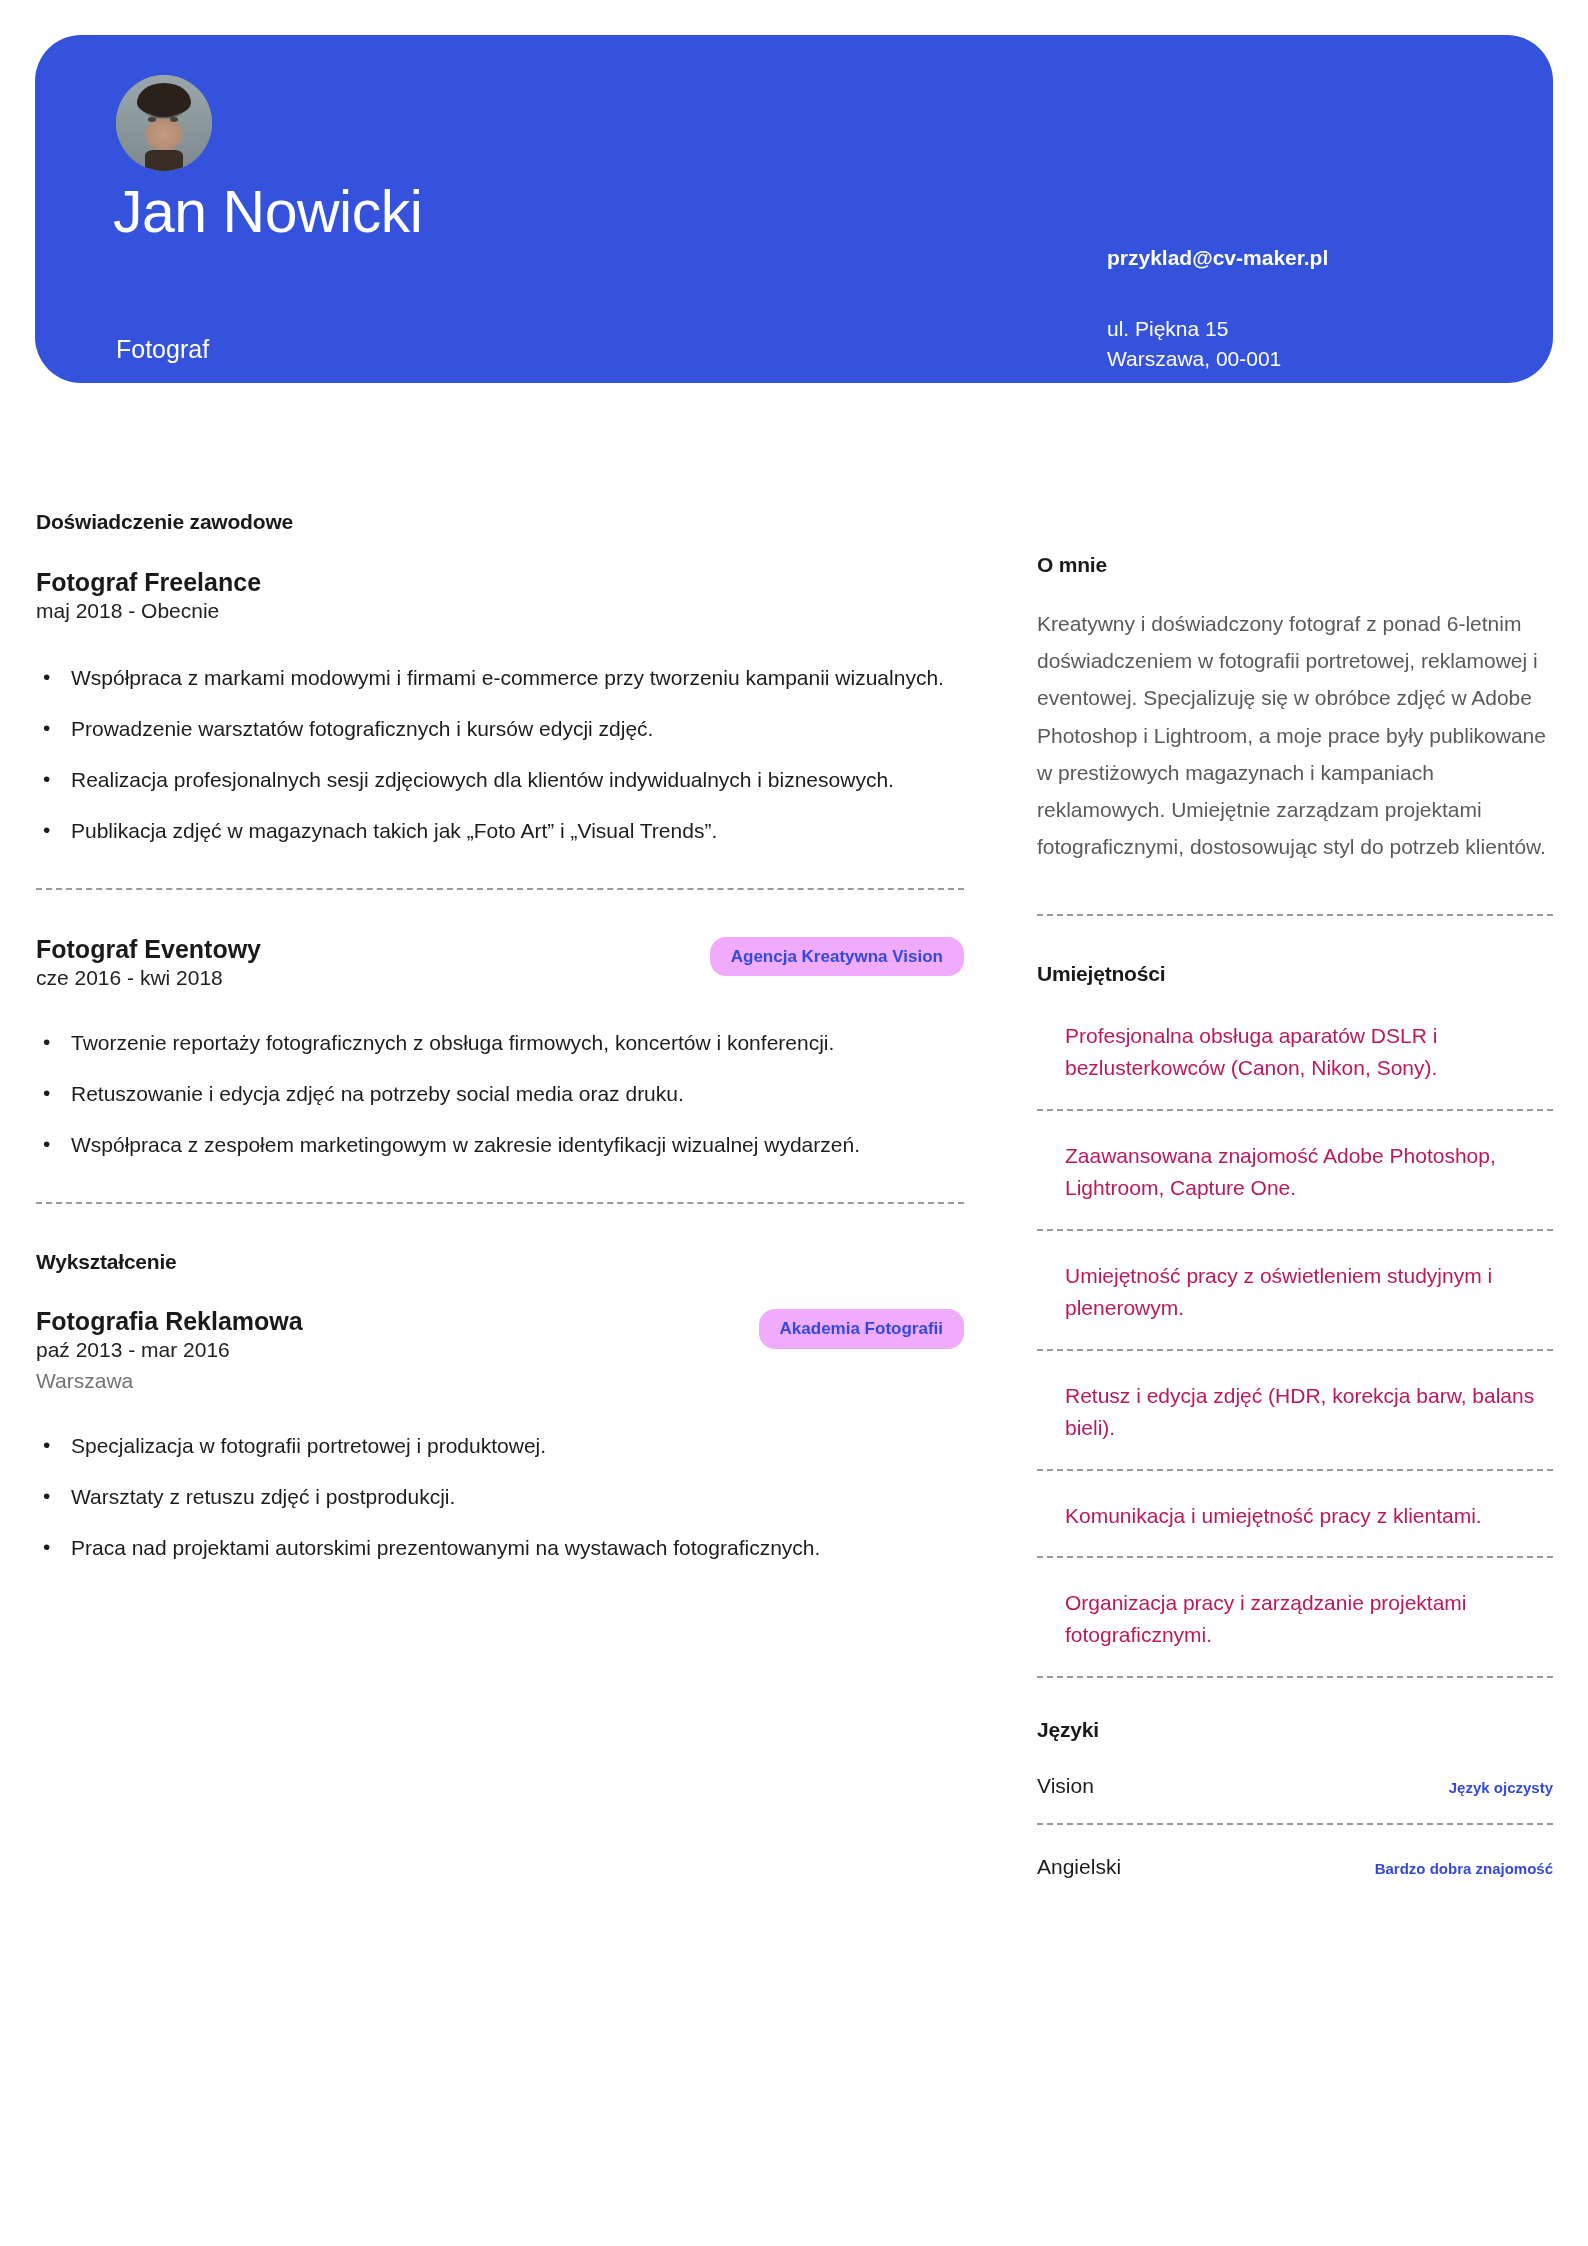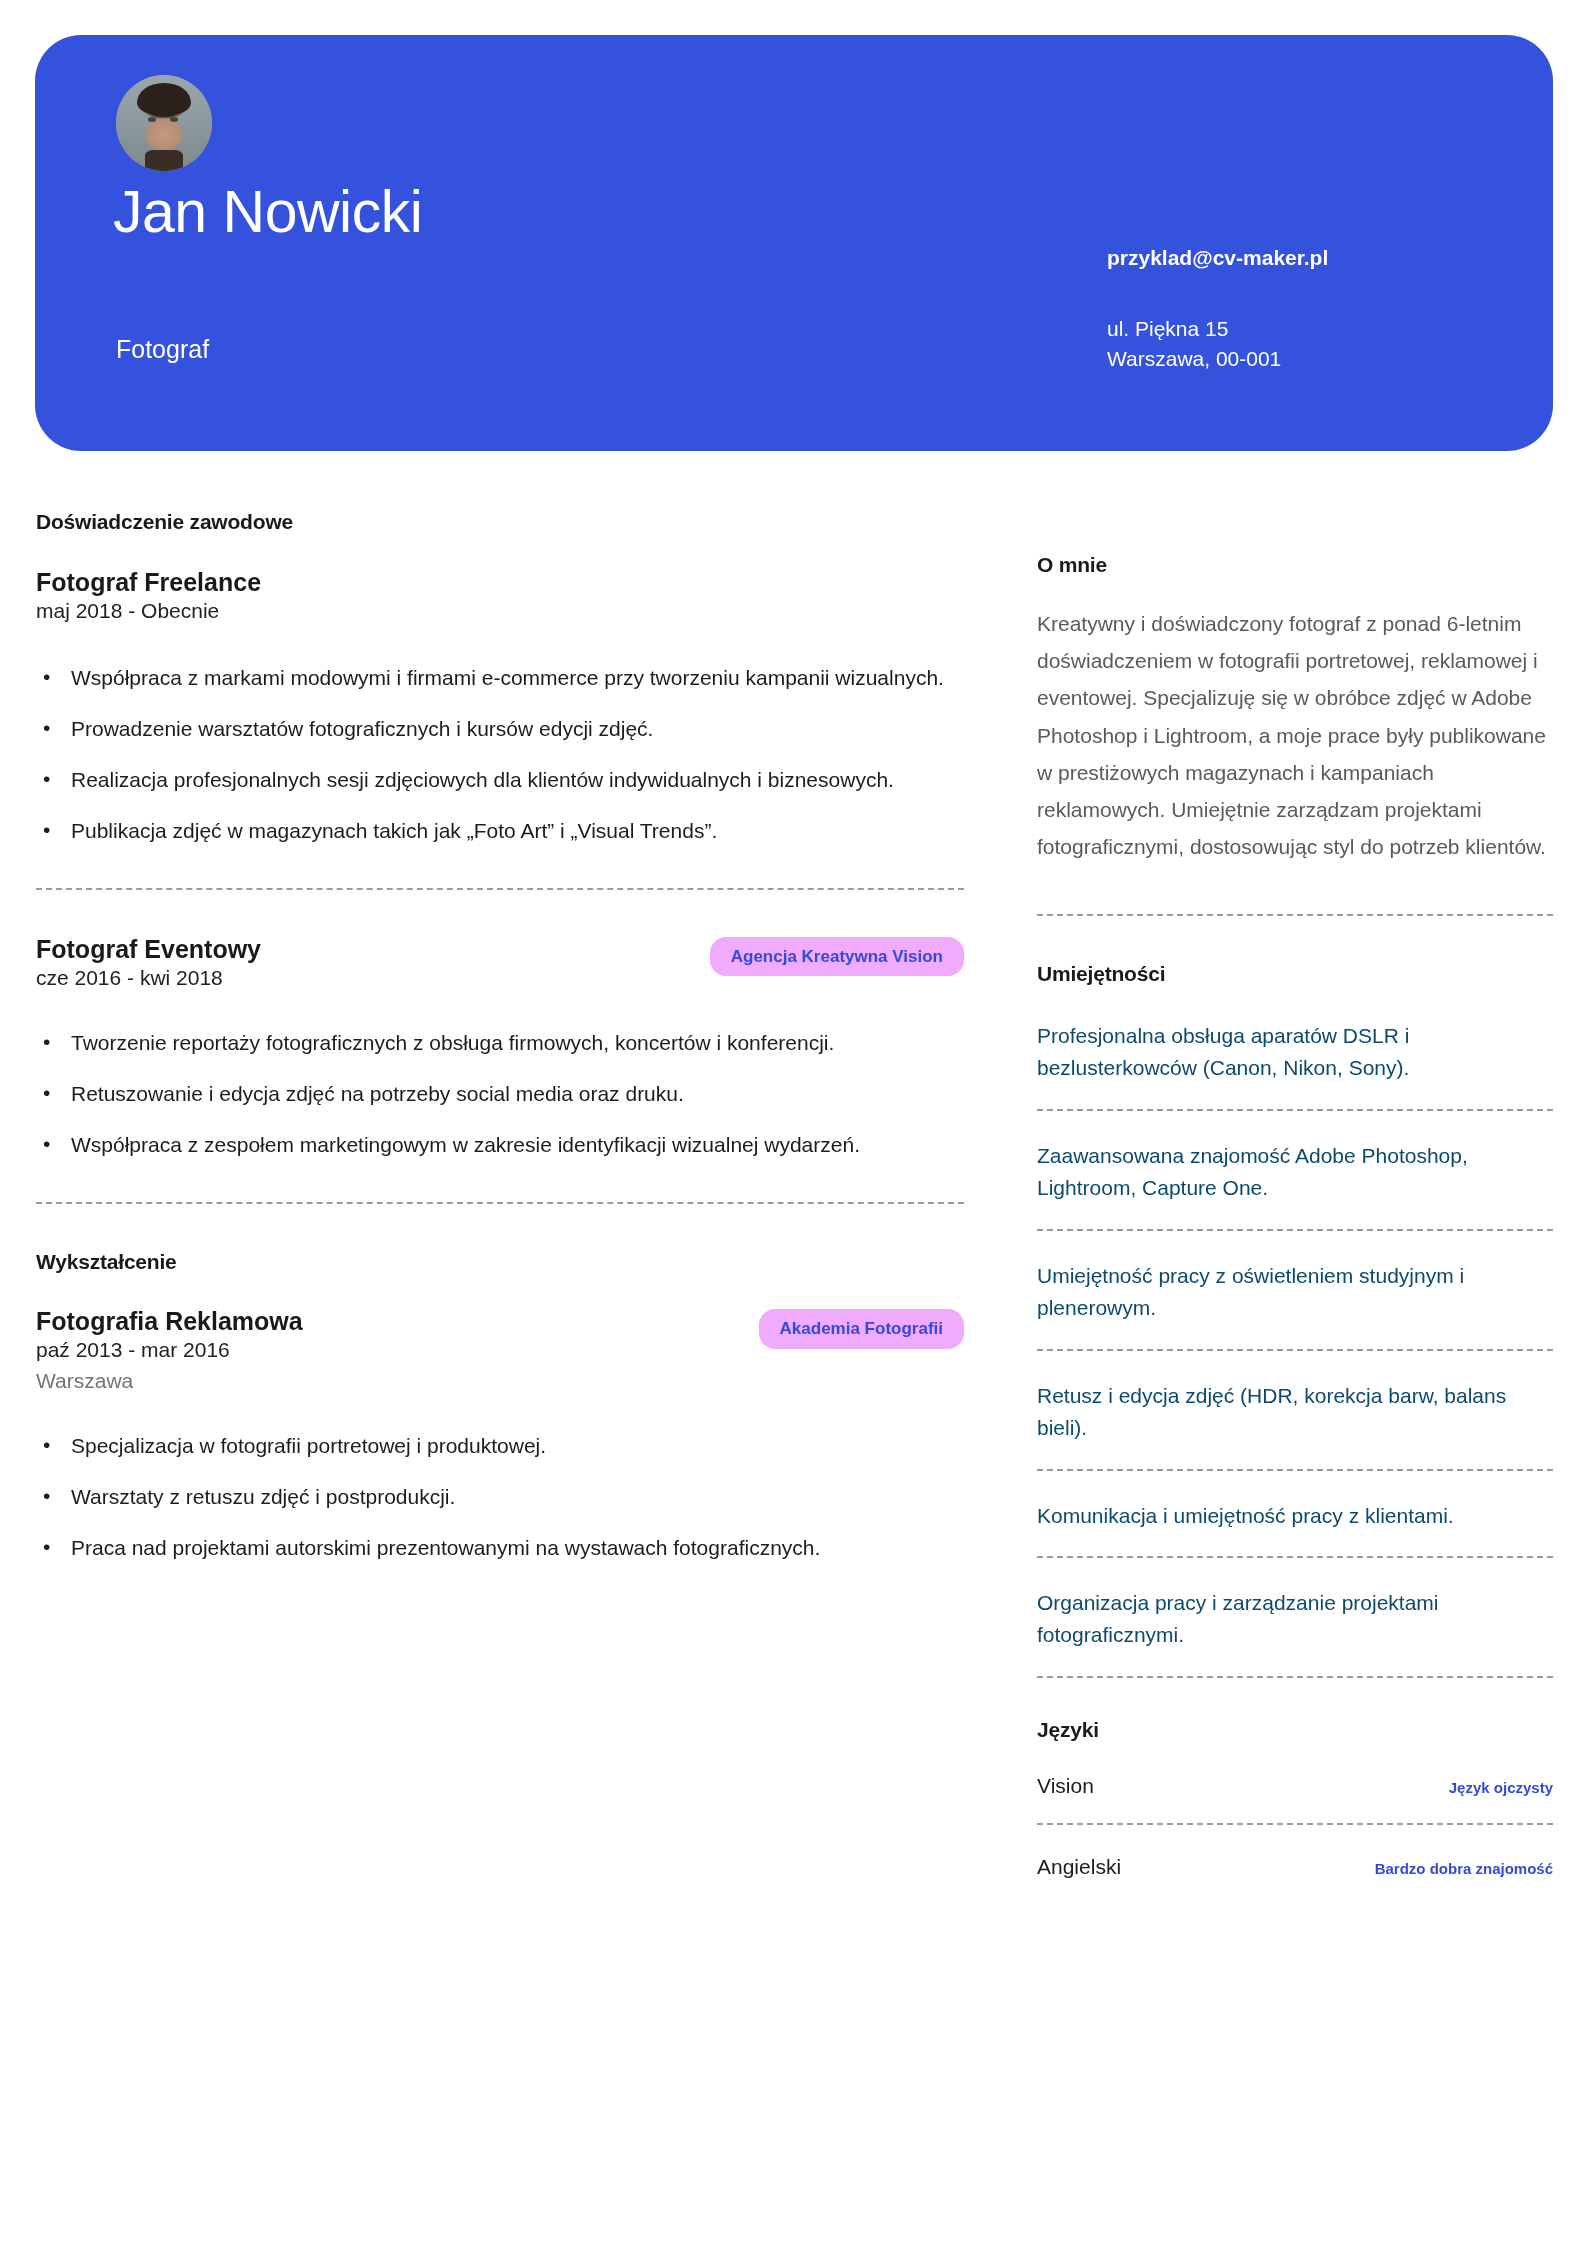--- a/index.html
+++ b/index.html
@@ -19,21 +19,21 @@
     background: #ffffff;
     overflow: hidden;
   }
 
   
   .header-card {
     position: absolute;
     left: 35px;
     top: 35px;
     width: 1518px;
-    height: 416px;
+    height: 348px;
     background: #3452dc;
     border-radius: 46px;
   }
 
   .avatar {
     position: absolute;
     left: 81px;
     top: 40px;
     width: 96px;
     height: 96px;
@@ -216,21 +216,22 @@
 
   
   .about-text {
     font-size: 21px;
     line-height: 1.77;
     color: #5a5a5a;
   }
   .skill-item {
     font-size: 21px;
     line-height: 1.52;
-    color: #0c4a6e;
+    color: #be185d;
+    margin-left: 28px;
   }
   .lang-row {
     display: flex;
     align-items: baseline;
     justify-content: space-between;
   }
   .lang-name {
     font-size: 21px;
     color: #1d1d1d;
   }

